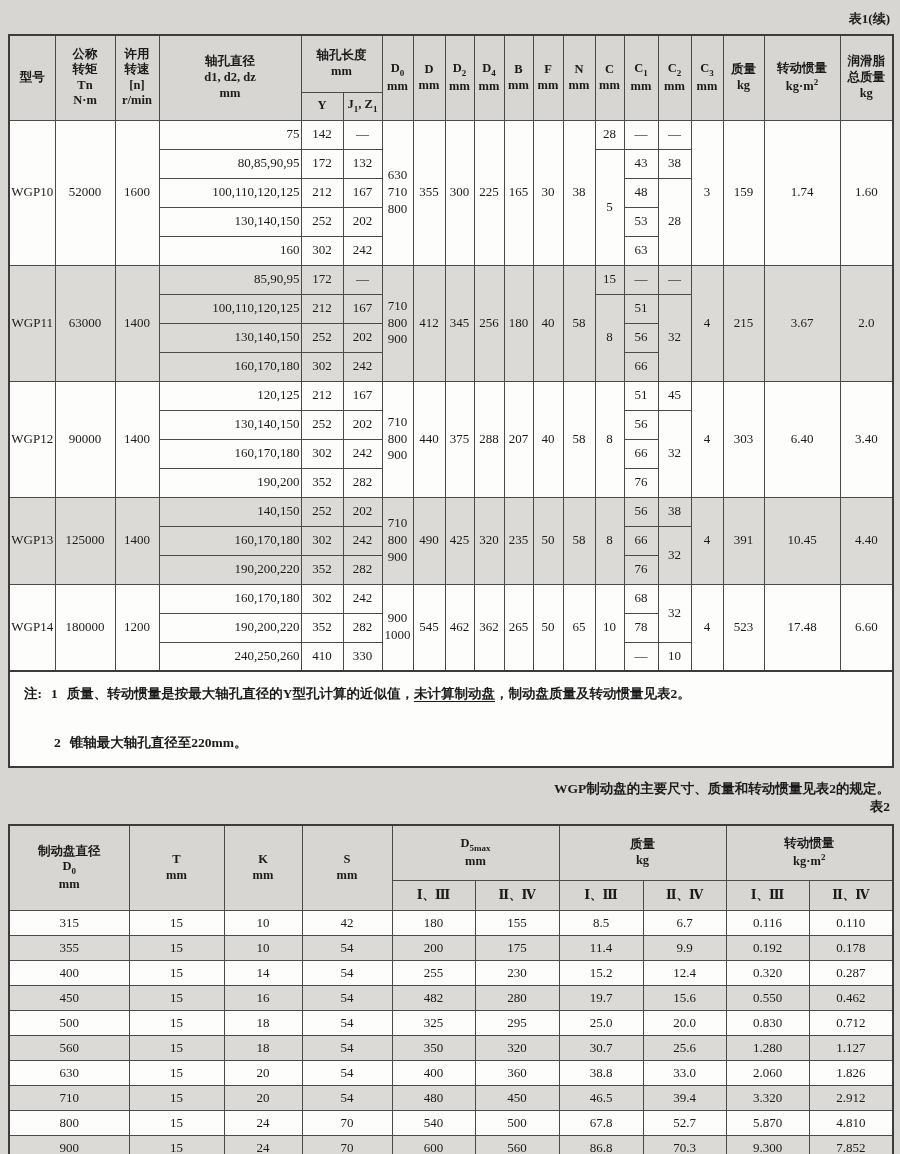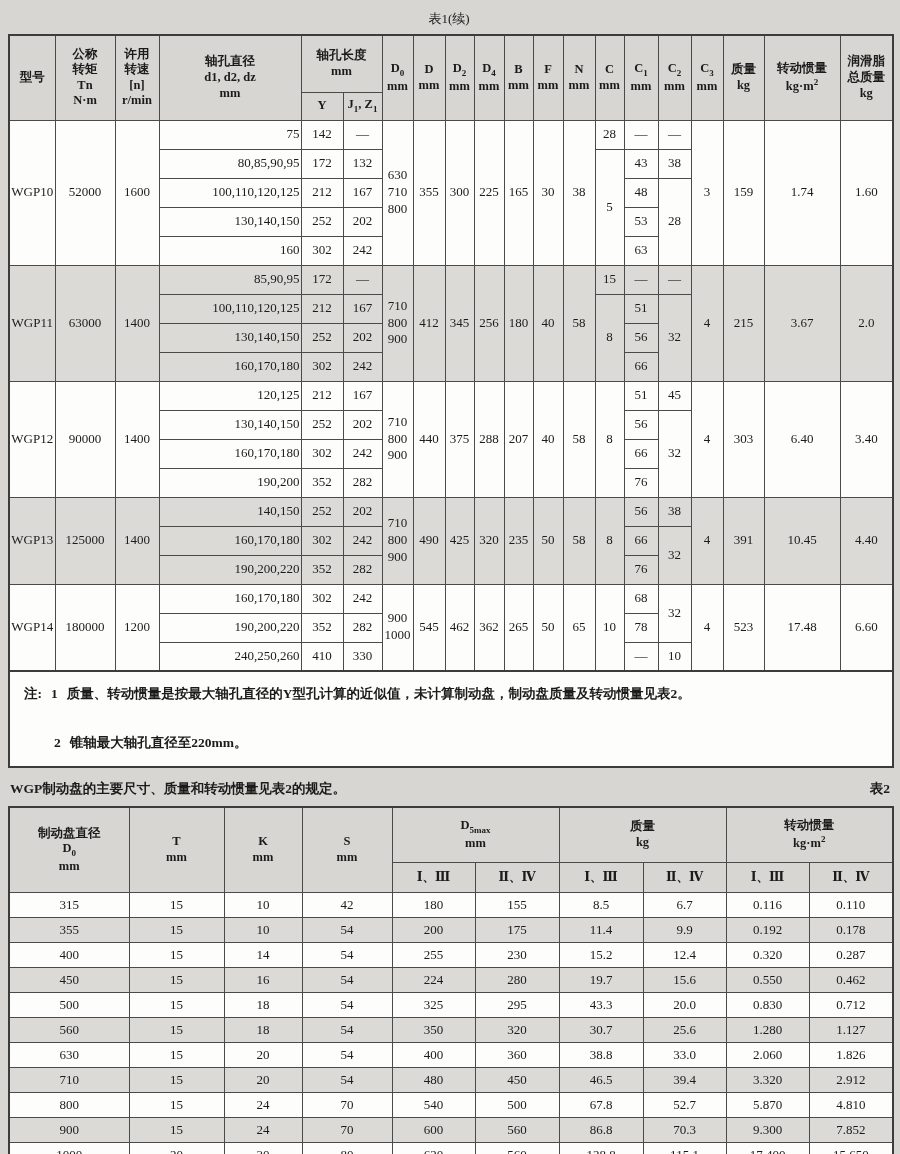--- a/index.html
+++ b/index.html
@@ -6,21 +6,21 @@
     --bg:#d7d6d2; --band:#dbdad6; --white:#fdfdfc; --border:#4a4a4a; --frame:#3c3c3c; --text:#1b1b1b;
   }
   html,body{margin:0;padding:0;}
   body{
     width:900px;height:1154px;overflow:hidden;
     background:var(--bg);color:var(--text);
     font-family:"Liberation Serif","DejaVu Serif",serif;
   }
   .page{padding:6px 8px 0 8px;}
   .cap1{
-    text-align:center;font-weight:normal;font-size:13px;
+    text-align:right;font-weight:bold;font-size:13px;
     padding:4px 2px 6px 0;font-family:"Liberation Serif","DejaVu Serif",serif;
   }
   table{border-collapse:collapse;table-layout:fixed;width:884px;background:var(--white);}
   table{border:2px solid var(--frame);}
   th,td{
     border:1px solid var(--border);
     text-align:center;vertical-align:middle;
     padding:0 1px;font-size:13px;line-height:1.3;
     overflow:hidden;
   }
@@ -33,25 +33,25 @@
   tr.plain td{background:var(--white);}
   .notes{
     border:2px solid var(--frame);border-top:none;background:var(--white);
     padding:9px 10px 10px 14px;font-weight:bold;font-size:13.5px;
     width:858px;
   }
   .note-line{line-height:1.92;}
   .note-line .num{margin-right:9px;}
   .note-line.indent{padding-left:30px;margin-top:23px;}
   .note-label{margin-right:9px;}
-  .u{text-underline-offset:3px;}
+  .u{text-decoration:underline;text-underline-offset:3px;}
   .between{
     display:flex;justify-content:space-between;align-items:flex-end;
     font-weight:bold;font-size:13.5px;
-    padding:12px 2px 8px 2px;width:884px;box-sizing:border-box;
+    padding:12px 2px 8px 2px;width:884px;box-sizing:border-box;flex-direction:column;
   }
   #t2 thead tr:first-child{height:56px;}
   #t2 thead tr:last-child{height:30px;padding-left:30px;}
   #t2 tbody tr{height:25px;}
   sub{font-size:9px;}
   sup{font-size:9px;}
 </style>
 </head>
 <body>
 
@@ -392,35 +392,35 @@
           <td>15.2</td>
           <td>12.4</td>
           <td>0.320</td>
           <td>0.287</td>
         </tr>
         <tr class="band">
           <td>450</td>
           <td>15</td>
           <td>16</td>
           <td>54</td>
-          <td>224</td>
+          <td>482</td>
           <td>280</td>
           <td>19.7</td>
           <td>15.6</td>
           <td>0.550</td>
           <td>0.462</td>
         </tr>
         <tr class="plain">
           <td>500</td>
           <td>15</td>
           <td>18</td>
           <td>54</td>
           <td>325</td>
           <td>295</td>
-          <td>43.3</td>
+          <td>25.0</td>
           <td>20.0</td>
           <td>0.830</td>
           <td>0.712</td>
         </tr>
         <tr class="band">
           <td>560</td>
           <td>15</td>
           <td>18</td>
           <td>54</td>
           <td>350</td>

